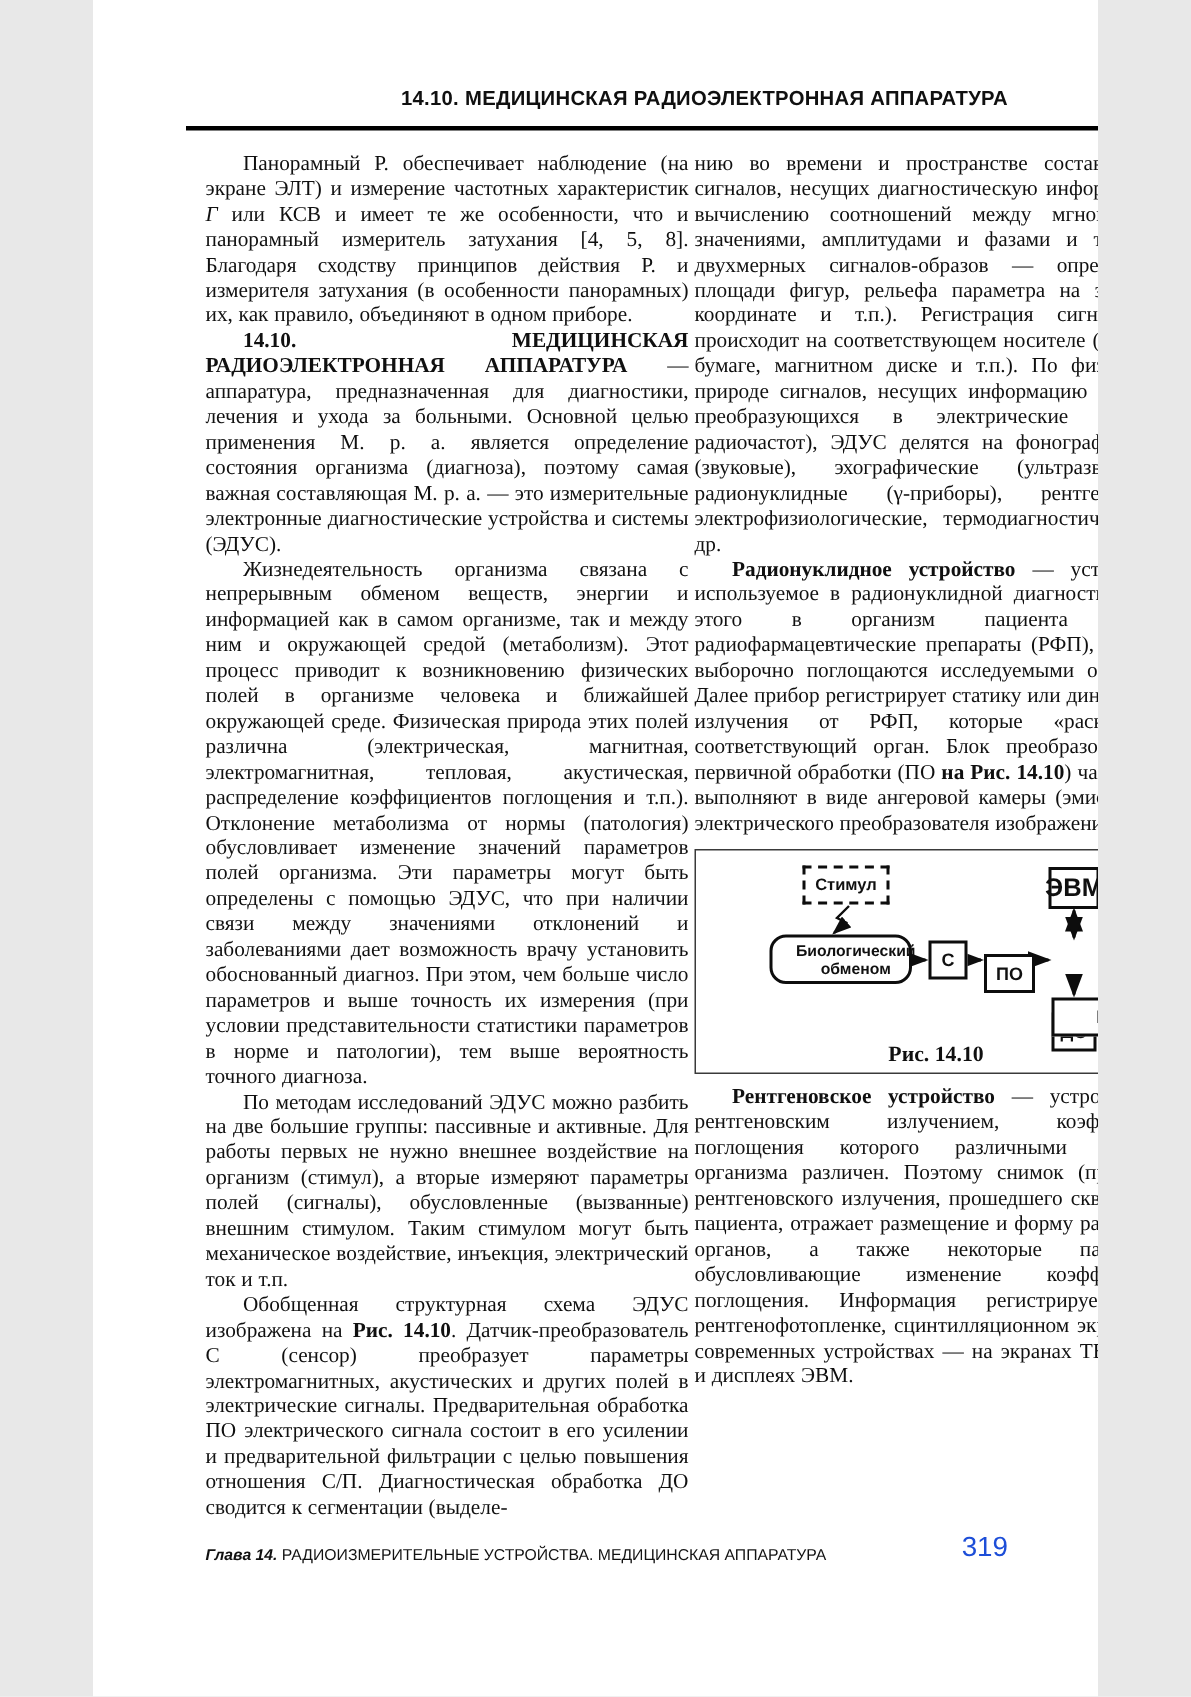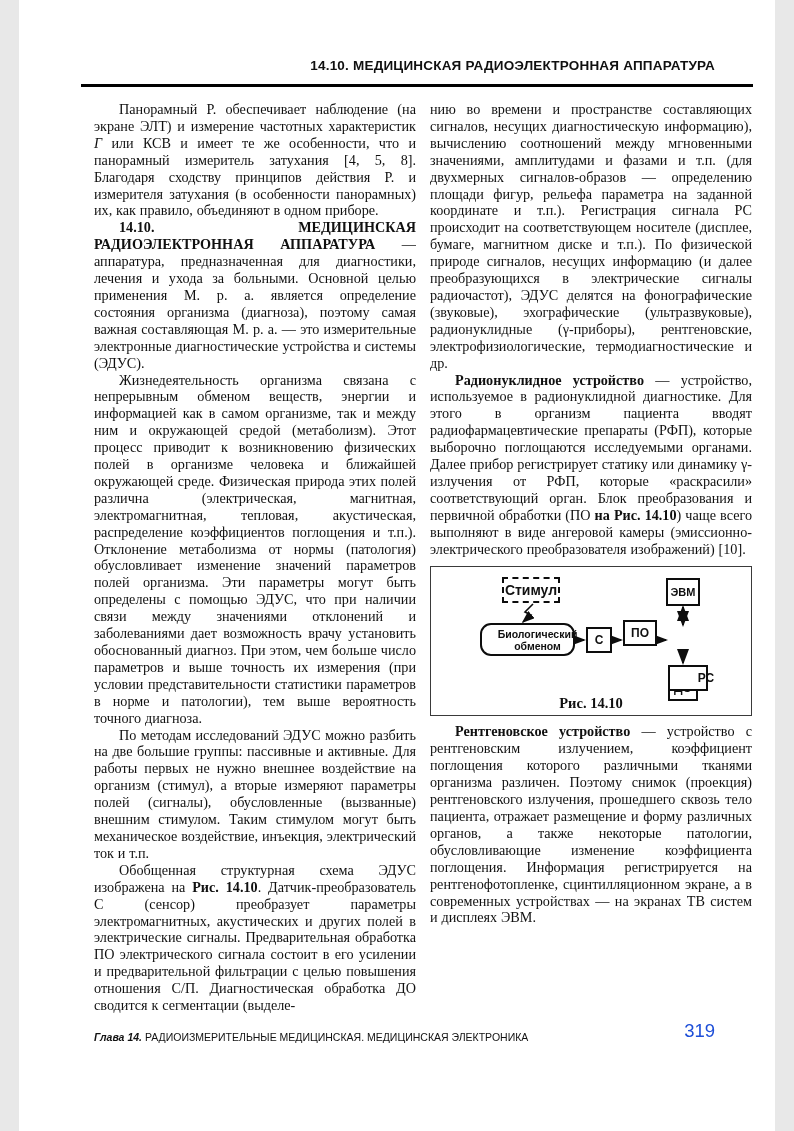--- a/index.html
+++ b/index.html
@@ -1,31 +1,31 @@
 <!DOCTYPE html>
 <html><head>
 <meta charset="utf-8">
 <style>
   html,body { margin:0; padding:0; background:#e8e8e8; }
   .page {
-    position:relative; width:756px; height:1131px; background:#ffffff;
+    position:relative; width:670px; height:1131px; background:#ffffff;
     font-family:"Liberation Serif", serif; color:#101010; overflow:hidden;
     margin:0 auto;
   }
   .header-title {
     position:absolute; top:58px; right:60px;
     font-family:"Liberation Sans", sans-serif; font-size:13.5px; font-weight:700;
     letter-spacing:0.2px; white-space:nowrap;
   }
   .header-rule {
     position:absolute; top:84px; left:62px; width:672px; height:3px; background:#000;
   }
   .cols {
     position:absolute; top:101px; left:75px; width:658px;
-    display:flex; gap:14px;
+    display:flex; gap:4px;
   }
   .col { width:322px; }
   .col p {
     margin:0; text-align:justify; font-size:14.2px; line-height:16.9px;
     word-spacing:0.3px;
   }
   .ind { text-indent:25px; }
   .b { font-weight:700; }
   .i { font-style:italic; }
 
@@ -89,33 +89,33 @@
             </marker>
           </defs>
           <polyline points="102,37 94,45 100,48 92,55" fill="none" stroke="#0d0d0d" stroke-width="1.6" marker-end="url(#ah)"></polyline>
           <line x1="144" y1="73" x2="153" y2="73" stroke="#0d0d0d" stroke-width="2" marker-end="url(#ah)"></line>
           <line x1="181" y1="73" x2="190" y2="73" stroke="#0d0d0d" stroke-width="2" marker-end="url(#ah)"></line>
           <line x1="226" y1="73" x2="235" y2="73" stroke="#0d0d0d" stroke-width="2" marker-end="url(#ah)"></line>
           <line x1="252" y1="49" x2="252" y2="40" stroke="#0d0d0d" stroke-width="2" marker-end="url(#ah)"></line>
           <line x1="252" y1="49" x2="252" y2="58" stroke="#0d0d0d" stroke-width="2" marker-end="url(#ah)"></line>
           <line x1="252" y1="86" x2="252" y2="96" stroke="#0d0d0d" stroke-width="2" marker-end="url(#ah)"></line>
         </svg>
-        <div class="fig-box dashed" style="left:71px; top:10px; width:58px; height:26px; font-size:14px;">Стимул</div>
+        <div class="fig-box dashed" style="left:71px; top:10px; width:58px; height:26px; font-size:11px;">Стимул</div>
         <div class="fig-box rounded" style="left:49px; top:56px; width:95px; height:33px;padding-left:20px;">
             <span><span>Биологический</span><br><span>обменом</span></span>
           </div>
         <div class="fig-box" style="left:155px; top:60px; width:26px; height:26px;">С</div>
-        <div class="fig-box" style="left:192px; top:53px; width:34px; height:26px;">ПО</div>
+        <div class="fig-box" style="left:192px; top:69px; width:34px; height:26px;">ПО</div>
         <div class="fig-box" style="left:237px; top:60px; width:30px; height:26px;margin-top:48px;">ДО</div>
-        <div class="fig-box" style="left:235px; top:11px; width:34px; height:28px; font-size:11px;">ЭВМ</div>
+        <div class="fig-box" style="left:235px; top:11px; width:34px; height:28px; font-size:17px;">ЭВМ</div>
         <div class="fig-box" style="left:237px; top:98px; width:30px; height:26px;padding-left:36px;">РС</div>
         <div class="fig-caption">Рис. 14.10</div>
       </div>
 
       <p class="ind"><span class="b">Рентгеновское устройство</span><span> — устройство с рентгеновским излучением, коэффициент поглощения которого различными тканями организма различен. Поэтому снимок (проекция) рентгеновского излучения, прошедшего сквозь тело пациента, отражает размещение и форму различных органов, а также некоторые патологии, обусловливающие изменение коэффициента поглощения. Информация регистрируется на рентгенофотопленке, сцинтилляционном экране, а в современных устройствах — на экранах ТВ систем и дисплеях ЭВМ.</span></p>
     </div>
 
   </div>
 
-  <div class="footer-left"><span class="footer-chapter">Глава 14.</span><span> РАДИОИЗМЕРИТЕЛЬНЫЕ МЕДИЦИНСКАЯ. МЕДИЦИНСКАЯ ЭЛЕКТРОНИКА</span></div>
+  <div class="footer-left"><span class="footer-chapter">Глава 14.</span><span> РАДИОИЗМЕРИТЕЛЬНЫЕ УСТРОЙСТВА. МЕДИЦИНСКАЯ АППАРАТУРА</span></div>
   <div class="footer-page">319</div>
 
 </div>
 
 </body></html>

